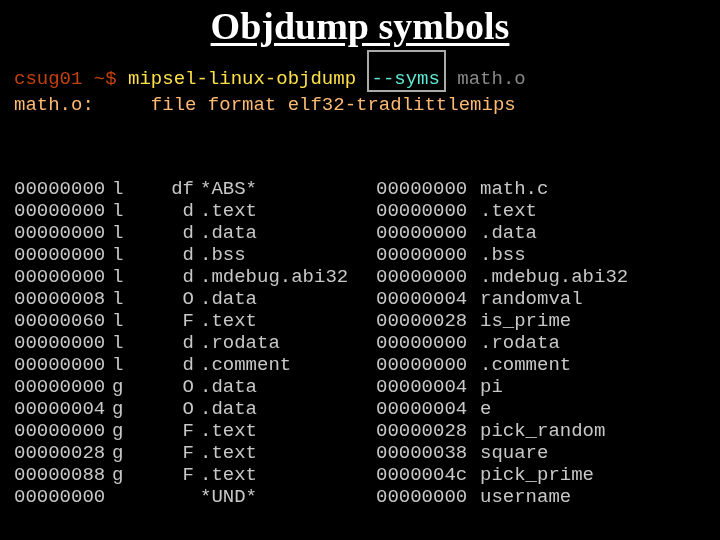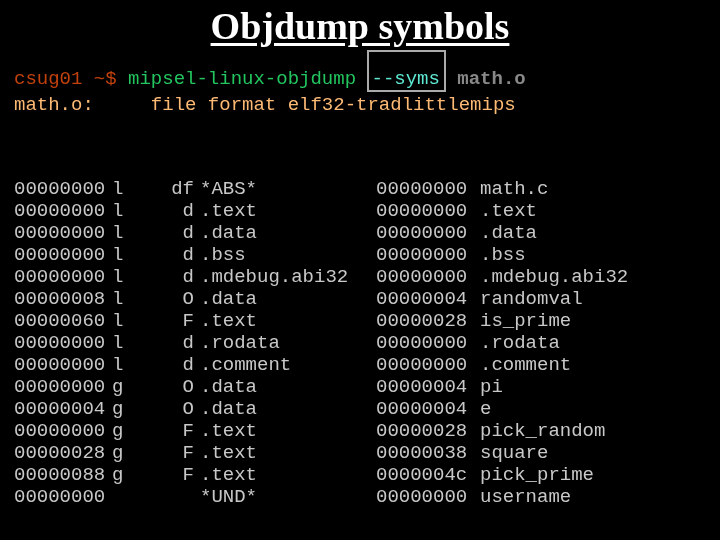--- a/index.html
+++ b/index.html
@@ -1,22 +1,22 @@
 <!DOCTYPE html>
 <html><head>
 <meta charset="utf-8">
 <style>
   html,body{margin:0;padding:0;background:#000;color:#fff;}
   body{width:720px;height:540px;overflow:hidden;font-family:Consolas,"Courier New",monospace;}
   .title{color:#fff;font-family:Liberation Serif, serif;font-size:38px;font-weight:600;text-align:center;margin-top:4px;text-decoration:underline;text-underline-offset:4px;}
   .cmdline{font-size:19px;margin:2px 0 0 14px;white-space:pre;}
   .cmdline .p{color:#c2410c;}
-  .cmdline .c{color:#22c55e;}
+  .cmdline .c{color:#fde047;}
   .cmdline .box{display:inline-block;border:2px solid #aaa;padding:16px 4px 0 2px;line-height:22px;color:#5eead4;}
-  .cmdline .arg{color:#888;font-weight:bold;}
+  .cmdline .arg{color:#888;}
   .ff{font-size:19px;margin:2px 0 0 14px;white-space:pre;color:#fdba74;}
   .table{margin:18px 0 0 14px;font-size:19px;line-height:22px;white-space:pre;color:#c8c8c8;}
   .hdr{color:#c8c8c8;}
   .row{}
   .c1{display:inline-block;width:98px;}
   .c2{display:inline-block;width:24px;}
   .c3{display:inline-block;width:58px;text-align:right;padding-right:6px;}
   .c4{display:inline-block;width:176px;}
   .c5{display:inline-block;width:104px;}
   .c6{display:inline-block;}

